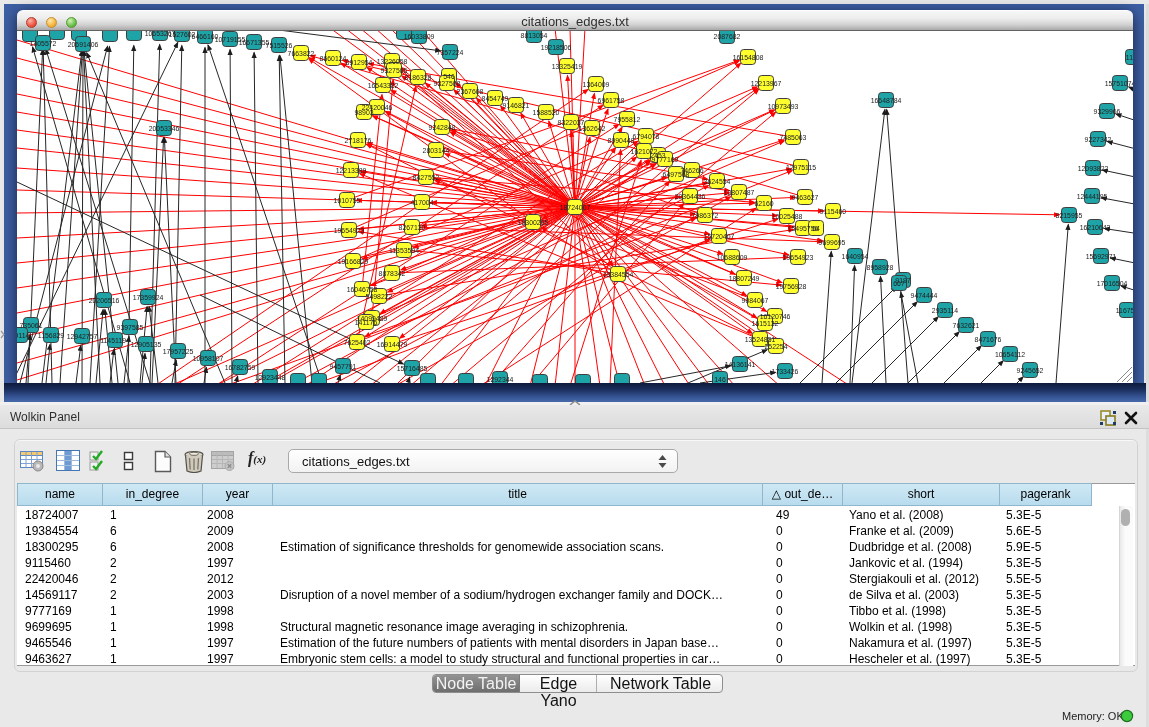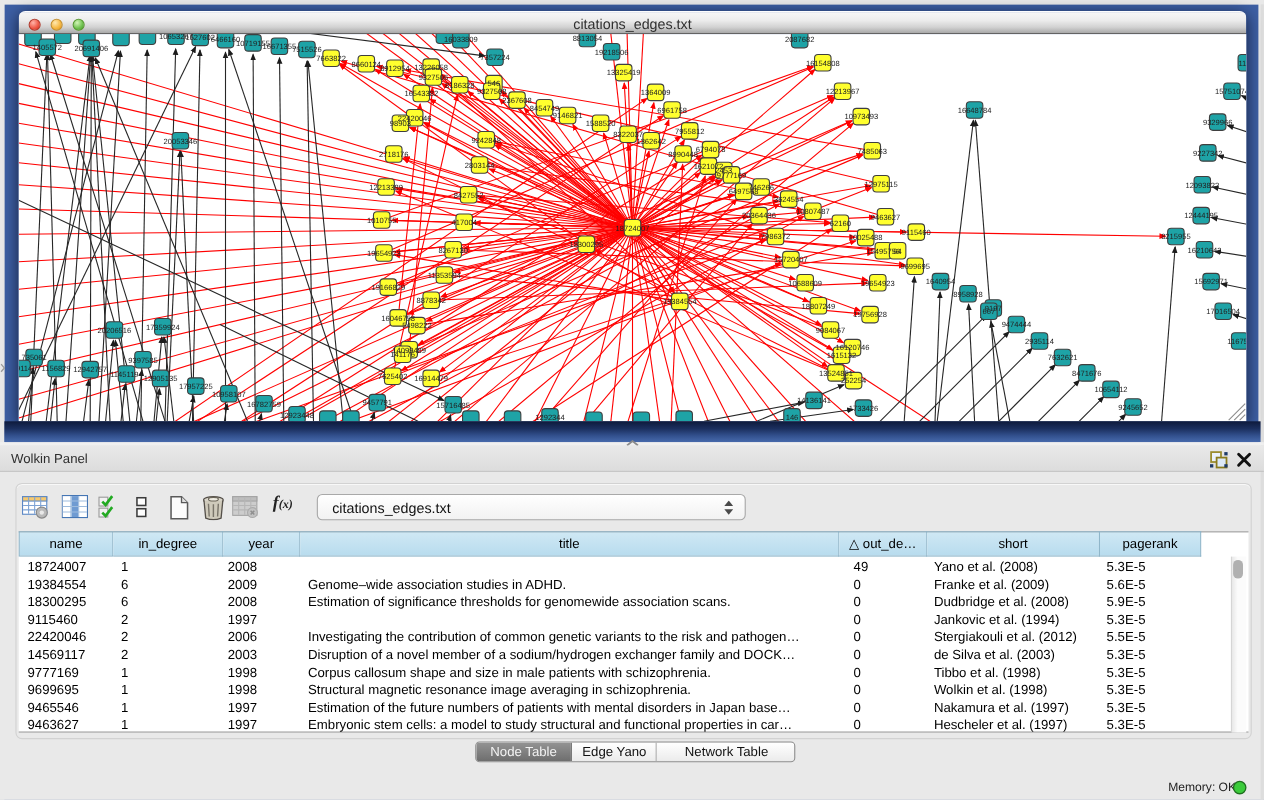--- a/index.html
+++ b/index.html
@@ -15,21 +15,21 @@
 #tphead span{position:absolute;left:10px;top:5px;font-size:12px;color:#2e2e2e}
 #panel{left:14px;top:439px;width:1124px;height:233px;background:#e9e9e9;border-radius:6px;border:1px solid #d2d2d2;box-shadow:inset 0 1px 0 #f8f8f8}
 .ticon{position:absolute;top:450px}
 #combo{left:288px;top:449px;width:390px;height:24px;background:linear-gradient(180deg,#ffffff,#f2f2f2);border:1px solid #a9a9a9;border-radius:5px}
 #combo span{position:absolute;left:13px;top:4px;font-size:13px;color:#111}
 #table{left:17px;top:483px;width:1118px;height:183px;background:#ffffff;border-top:1px solid #9a9a9a;border-bottom:1px solid #9a9a9a}
 .hcell{position:absolute;top:483px;height:23px;background:linear-gradient(180deg,#cfe8f4,#b8dcee);border:1px solid #8fb6ca;border-left:none;font-size:12px;color:#000;text-align:center;line-height:21px}
 .trow{position:absolute;left:0;top:0;width:1149px;height:16px;font-size:12px;color:#000}
 .trow span{position:absolute;top:2px;white-space:pre}
 .ell{overflow:hidden;text-overflow:clip;white-space:nowrap;display:inline-block}
-#tabs{left:432px;top:674px;width:291px;height:19px;border:1px solid #8e8e8e;border-radius:4px;background:linear-gradient(180deg,#ffffff,#ebebeb);font-size:12px}
+#tabs{left:432px;top:674px;width:291px;height:19px;border:1px solid #8e8e8e;border-radius:4px;background:linear-gradient(180deg,#ffffff,#ebebeb);font-size:16px}
 #tabs div{position:absolute;top:0;height:17px;line-height:17px;text-align:center}
 #seg1{left:0;width:87px;background:linear-gradient(180deg,#939393,#6e6e6e);color:#f3f3f3;border-radius:3px 0 0 3px;border-right:1px solid #7a7a7a}
 #seg2{left:88px;width:76px;color:#111;border-right:1px solid #aeaeae}
 #seg3{left:165px;width:125px;color:#111}
 #mem{left:1062px;top:710px;font-size:11px;color:#222}
 svg text{font-family:"Liberation Sans",sans-serif}
 </style></head>
 <body>
 <div class="abs" id="desk"></div>
 <div class="abs" style="left:0;top:0;width:4px;height:727px;background:#e9e9e9"></div>
@@ -660,21 +660,20 @@
       <span style="left:110px">1</span>
       <span style="left:207px">2008</span>
       <span style="left:776px">49</span>
 <span style="left:849px;width:148px" class="ell">Yano et al. (2008)</span>
       <span style="left:1006px">5.3E-5</span>
 </div>
 <div class="trow" style="top:522px">
 <span style="left:25px">19384554</span>
       <span style="left:110px">6</span>
       <span style="left:207px">2009</span>
-<span style="left:280px;width:478px" class="ell">Genome–wide association studies in ADHD.</span>
       <span style="left:776px">0</span>
 <span style="left:849px;width:148px" class="ell">Franke et al. (2009)</span>
       <span style="left:1006px">5.6E-5</span>
 </div>
 <div class="trow" style="top:538px">
 <span style="left:25px">18300295</span>
       <span style="left:110px">6</span>
       <span style="left:207px">2008</span>
 <span style="left:280px;width:478px" class="ell">Estimation of significance thresholds for genomewide association scans.</span>
       <span style="left:776px">0</span>
@@ -685,40 +684,38 @@
 <span style="left:25px">9115460</span>
       <span style="left:110px">2</span>
       <span style="left:207px">1997</span>
       <span style="left:776px">0</span>
 <span style="left:849px;width:148px" class="ell">Jankovic et al. (1994)</span>
       <span style="left:1006px">5.3E-5</span>
 </div>
 <div class="trow" style="top:570px">
 <span style="left:25px">22420046</span>
       <span style="left:110px">2</span>
-      <span style="left:207px">2006</span>
-<span style="left:280px;width:478px" class="ell">Investigating the contribution of common genetic variants to the risk and pathogen…</span>
+      <span style="left:207px">2012</span>
       <span style="left:776px">0</span>
 <span style="left:849px;width:148px" class="ell">Stergiakouli et al. (2012)</span>
       <span style="left:1006px">5.5E-5</span>
 </div>
 <div class="trow" style="top:586px">
 <span style="left:25px">14569117</span>
       <span style="left:110px">2</span>
       <span style="left:207px">2003</span>
 <span style="left:280px;width:478px" class="ell">Disruption of a novel member of a sodium/hydrogen exchanger family and DOCK…</span>
       <span style="left:776px">0</span>
 <span style="left:849px;width:148px" class="ell">de Silva et al. (2003)</span>
       <span style="left:1006px">5.3E-5</span>
 </div>
 <div class="trow" style="top:602px">
 <span style="left:25px">9777169</span>
       <span style="left:110px">1</span>
       <span style="left:207px">1998</span>
-<span style="left:280px;width:478px" class="ell">Corpus callosum shape and size in male patients with schizophrenia.</span>
       <span style="left:776px">0</span>
 <span style="left:849px;width:148px" class="ell">Tibbo et al. (1998)</span>
       <span style="left:1006px">5.3E-5</span>
 </div>
 <div class="trow" style="top:618px">
 <span style="left:25px">9699695</span>
       <span style="left:110px">1</span>
       <span style="left:207px">1998</span>
 <span style="left:280px;width:478px" class="ell">Structural magnetic resonance image averaging in schizophrenia.</span>
       <span style="left:776px">0</span>

